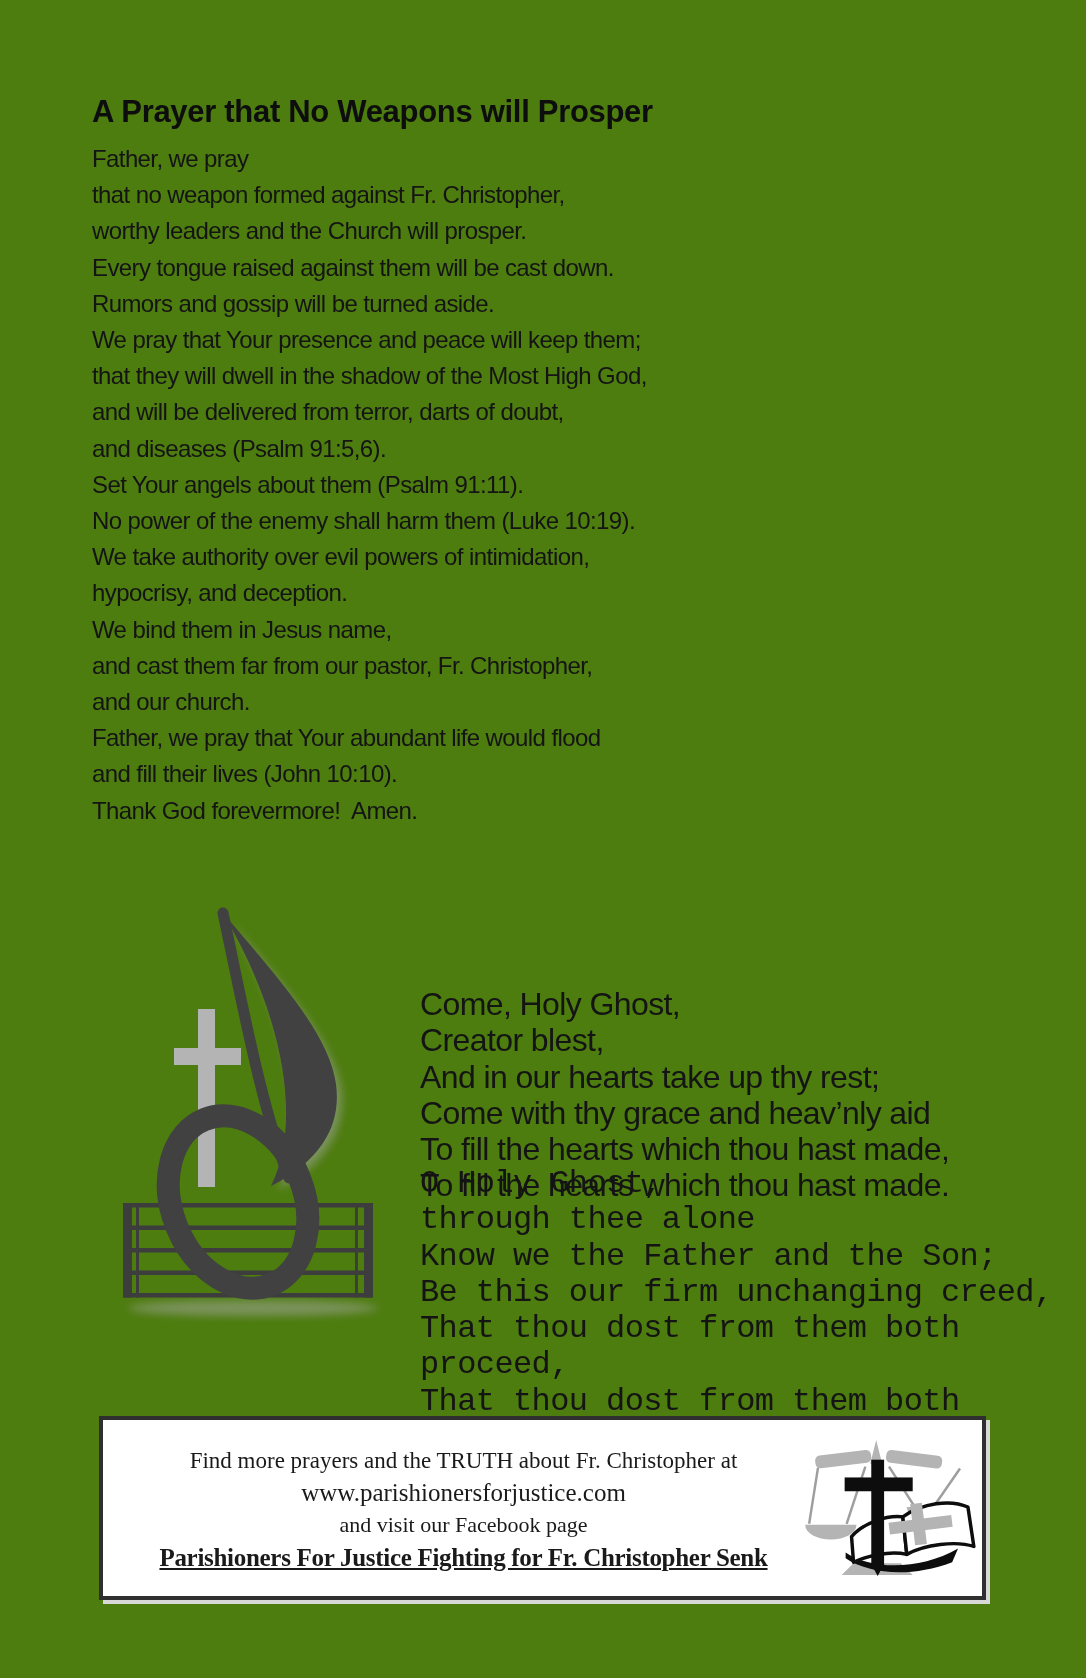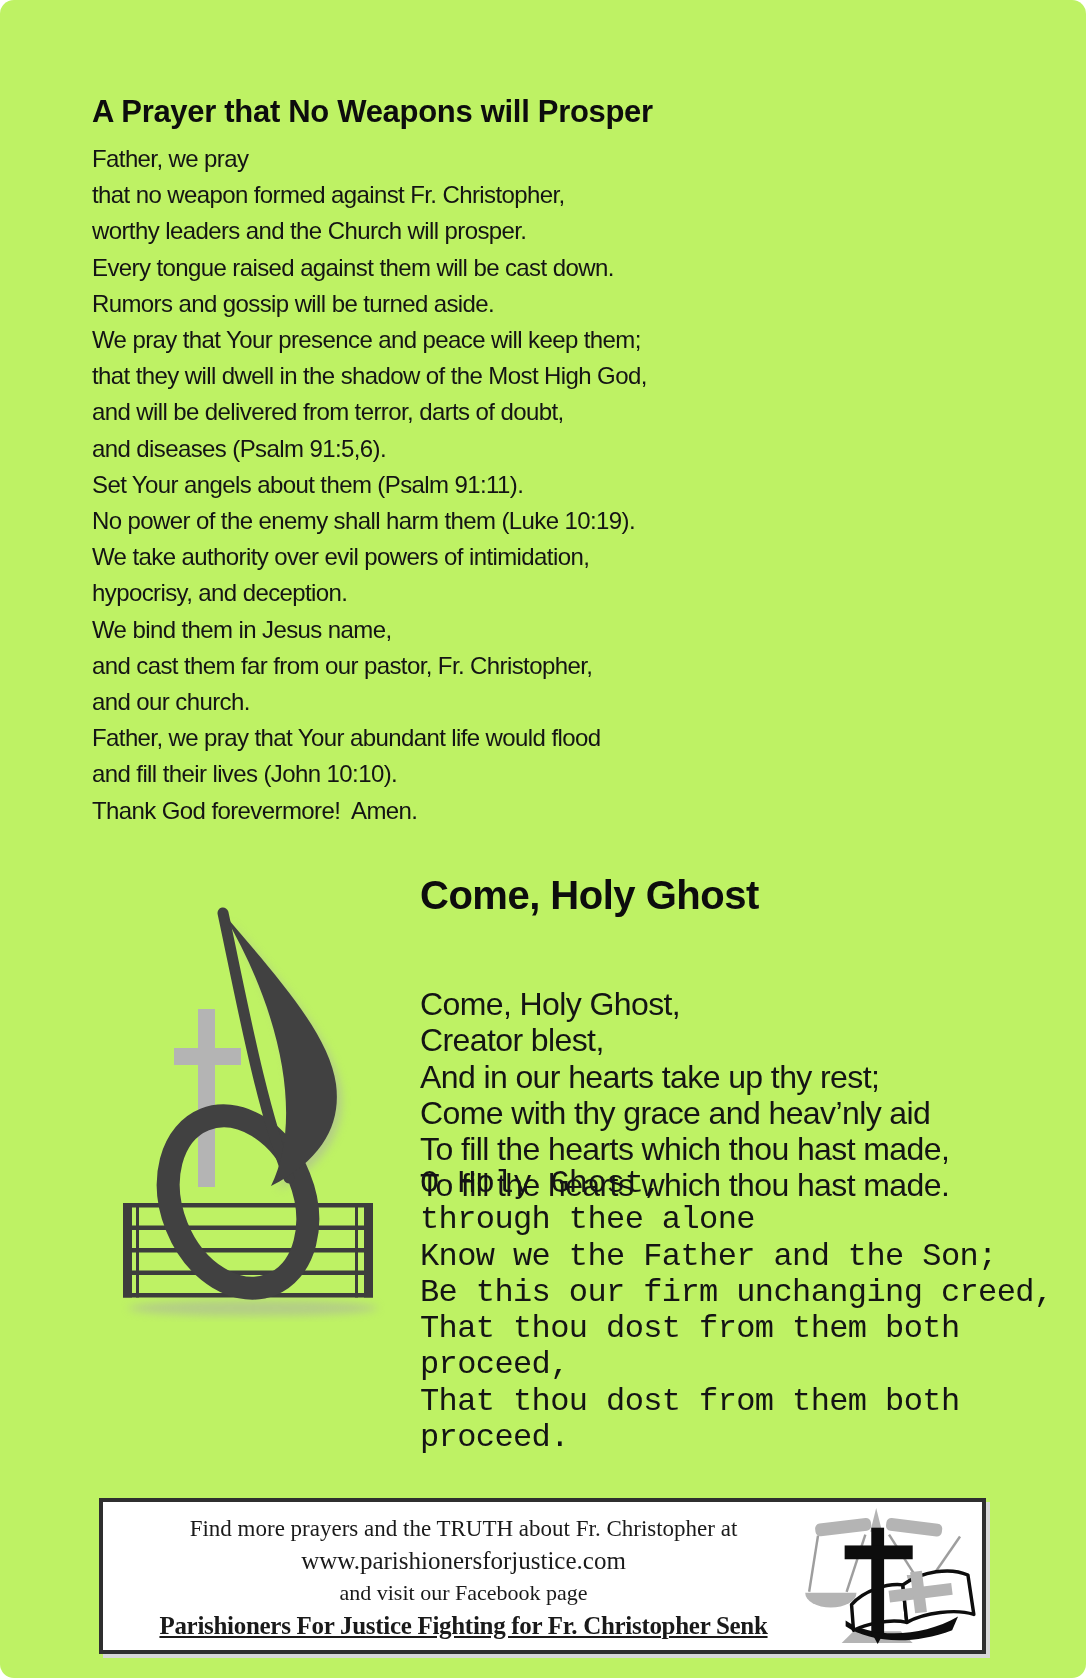--- a/index.html
+++ b/index.html
@@ -1,23 +1,22 @@
 <!DOCTYPE html>
 <html><head>
 <meta charset="utf-8">
 <style>
   html, body { margin:0; padding:0; background:#ffffff; }
   .page {
     position:relative;
     width:1086px; height:1678px;
-    background:#bef264;
+    background:#4d7c0f;
     overflow:hidden;
     color:#141414;
     font-family:"Liberation Sans", sans-serif;
-    border-radius:14px;
   }
   .prayer-title {
     position:absolute; left:92px; top:93px; margin:0;
     font-family:"Liberation Sans", sans-serif;
     font-size:31px; font-weight:bold; line-height:38px;
     letter-spacing:-0.3px; color:#0d0d0d;
     white-space:pre-wrap;
   }
   .prayer-body {
     position:absolute; left:92px; top:141px;
@@ -37,22 +36,22 @@
   }
   .hymn-verse {
     position:absolute; left:420px;
     font-size:32px; line-height:36.3px;
     letter-spacing:-0.6px; color:#141414;
     white-space:pre-wrap;
   }
   .verse1 { top:986px; }
   .verse2 { top:1166px;font-family:Liberation Mono, monospace; }
   .footer-box {
-    position:absolute; left:99px; top:1498px;
-    width:887px; height:156px;
+    position:absolute; left:99px; top:1416px;
+    width:887px; height:184px;
     box-sizing:border-box;
     border:4px solid #2f2f2f;
     background:#ffffff;
     box-shadow:4px 4px 0 #d8d8d8;
     display:flex; align-items:center;
   }
   .footer-text {
     flex:1;
     text-align:center;
     padding-left:22px; padding-top:2px;
@@ -128,21 +127,20 @@
       </g>
 
       <ellipse cx="135" cy="330" rx="66" ry="89" fill="none" stroke="#414141" stroke-width="23" transform="rotate(-22 135 330)"></ellipse>
 
       <path d="M120,41 C138,125 158,235 186,306" fill="none" stroke="#414141" stroke-width="11" stroke-linecap="round"></path>
 
       <path d="M120,41 C168,98 226,160 233,212 C238,250 222,286 168,314 C198,254 184,150 120,41 Z" fill="#414141"></path>
     </svg>
   </div>
 
-  <h2 class="hymn-title">Come, Holy Ghost</h2>
 
   <div class="hymn-verse verse1">Come, Holy Ghost,
 Creator blest,
 And in our hearts take up thy rest;
 Come with thy grace and heav’nly aid
 To fill the hearts which thou hast made,
 To fill the hearts which thou hast made.</div>
 
   <div class="hymn-verse verse2">O Holy Ghost,
 through thee alone

